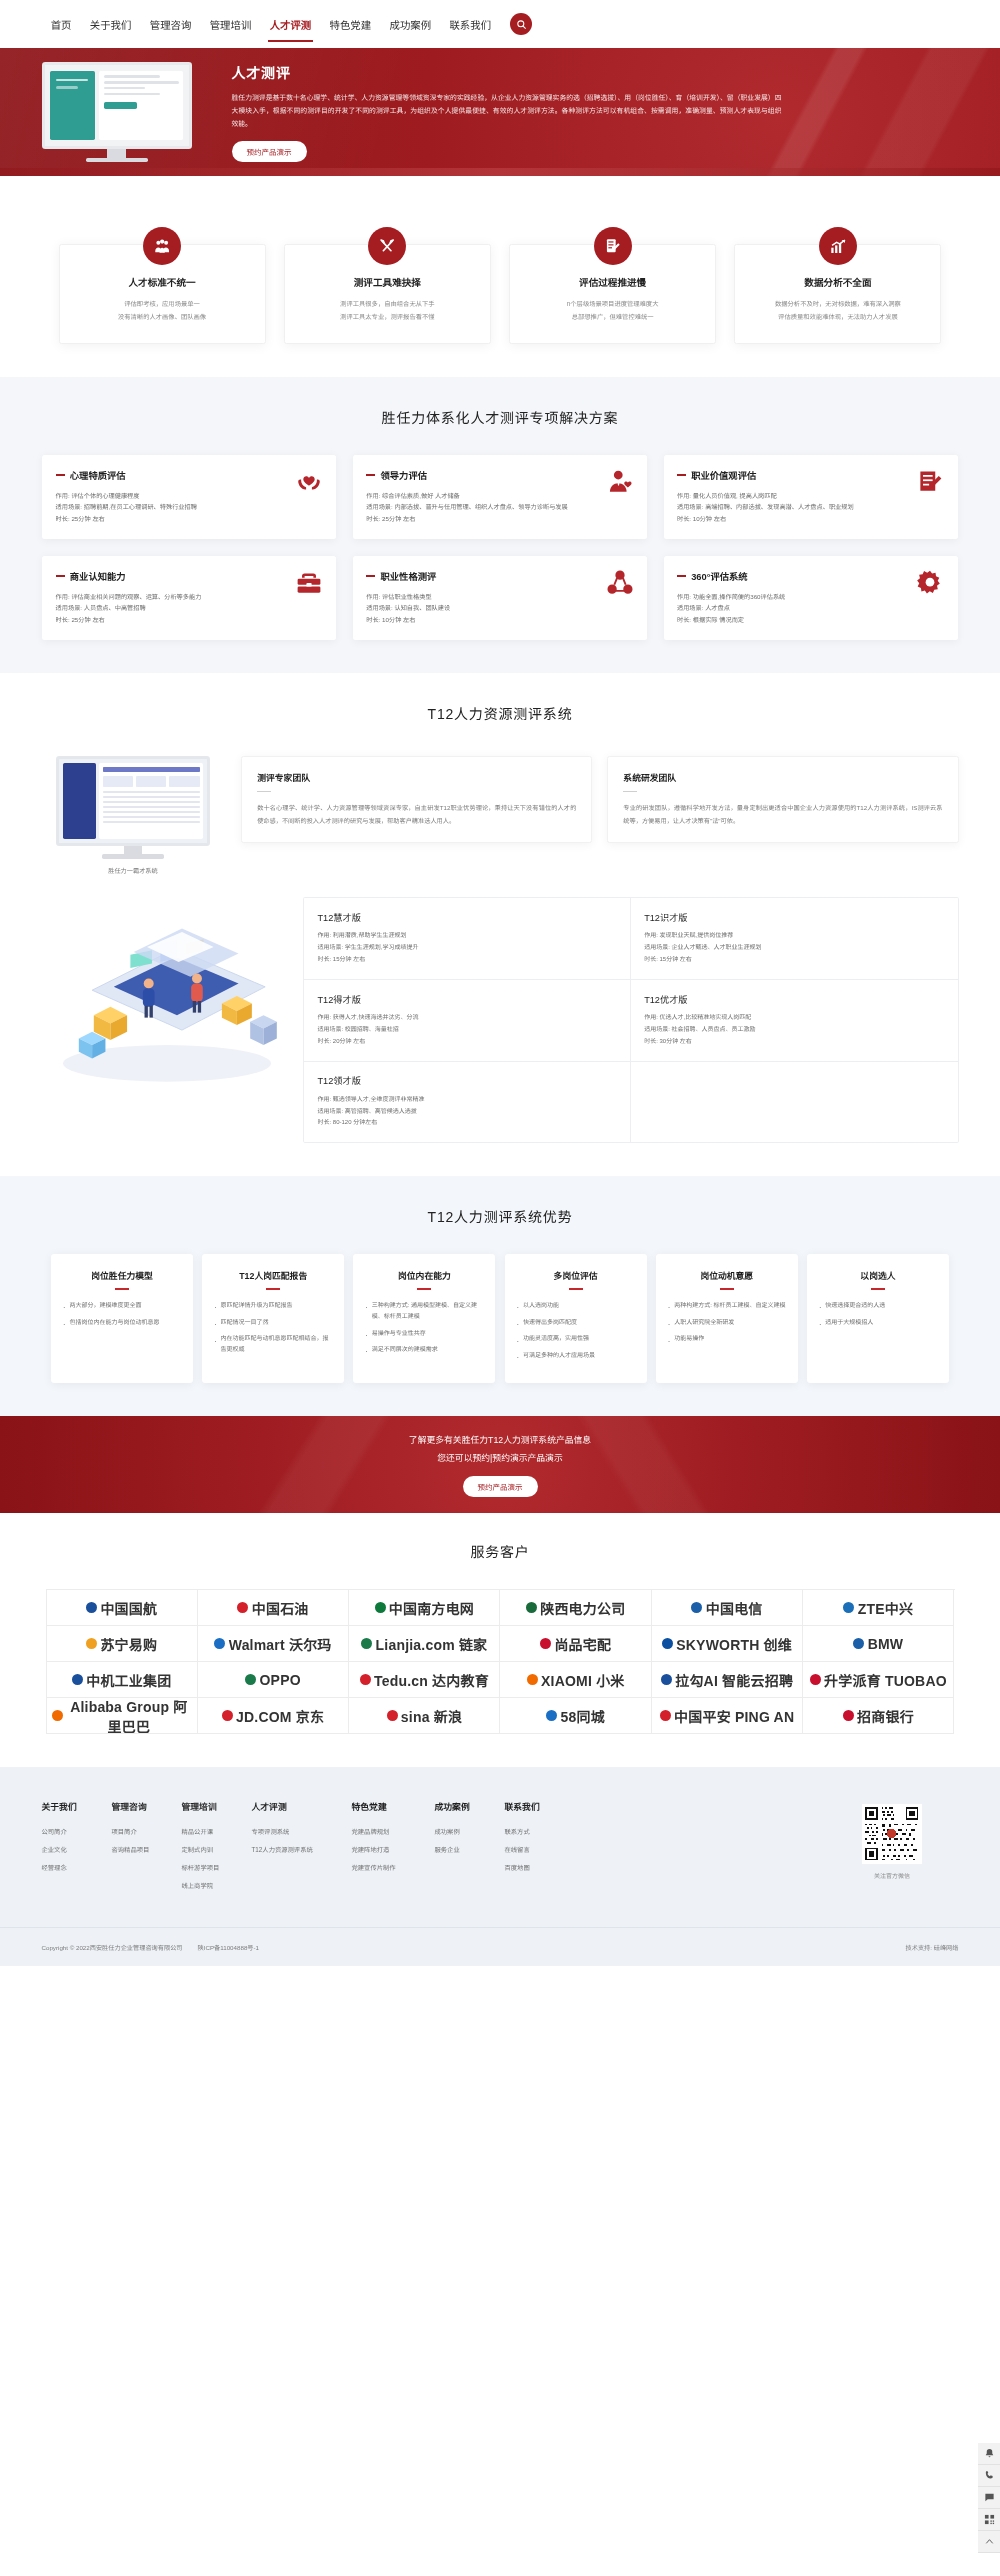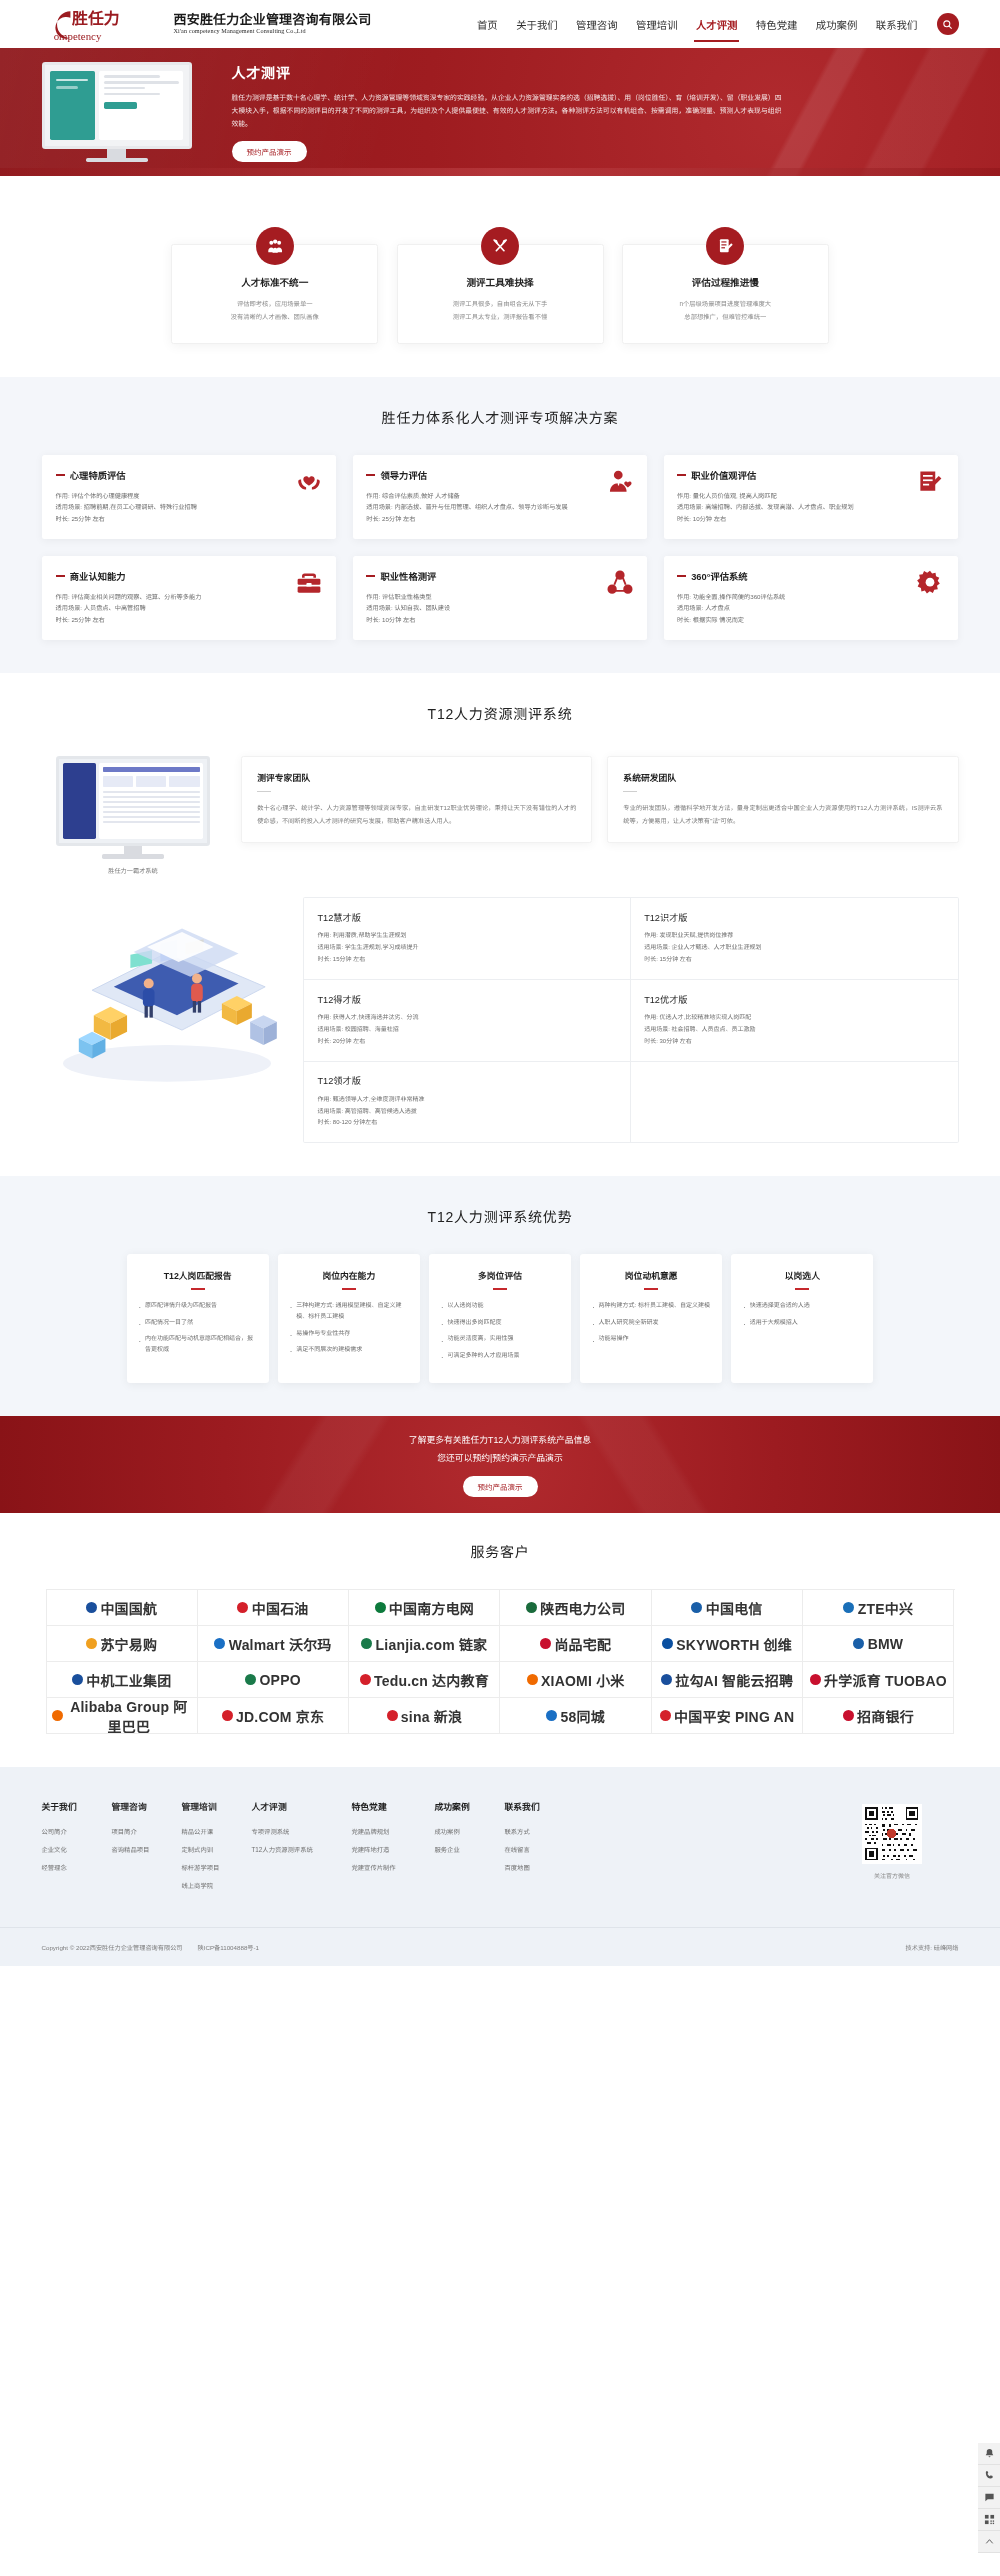--- a/index.html
+++ b/index.html
@@ -236,33 +236,20 @@
     width: 22px; height: 22px; background: #f2f2f2; border-bottom: 0.8px solid #e2e2e2;
     display: flex; align-items: center; justify-content: center; cursor: pointer;
   }
   .rail-btn svg { display: block; }
 </style>
 </head>
 <body>
 
 <div class="header">
   <div class="header-inner">
-    <div class="logo-block">
-      <div class="logo-mark">
-        <svg width="127" height="37" viewBox="0 0 152 44">
-          <path d="M34 6 A16 16 0 1 0 34 38 A13 13 0 1 1 34 14 Z" fill="#9b1c21"></path>
-          <text x="36" y="22" font-family="Liberation Sans, sans-serif" font-size="19" font-weight="bold" fill="#9b1c21">胜任力</text>
-          <text x="14" y="40" font-family="Liberation Serif, serif" font-size="13" fill="#9b1c21">ompetency</text>
-        </svg>
-      </div>
-      <div class="logo-text">
-        <span class="logo-cn">西安胜任力企业管理咨询有限公司</span>
-        <span class="logo-en">Xi'an competency Management Consulting Co.,Ltd</span>
-      </div>
-    </div>
     <div class="nav">
       <div class="nav-item">首页</div>
       <div class="nav-item">关于我们</div>
       <div class="nav-item">管理咨询</div>
       <div class="nav-item">管理培训</div>
       <div class="nav-item active">人才评测</div>
       <div class="nav-item">特色党建</div>
       <div class="nav-item">成功案例</div>
       <div class="nav-item">联系我们</div>
       <div class="search-btn">
@@ -338,20 +325,34 @@
             <rect x="4" y="3" width="12" height="18" rx="1.4"></rect>
             <rect x="6" y="6" width="7" height="1.6" fill="#a51c21"></rect>
             <rect x="6" y="10" width="7" height="1.6" fill="#a51c21"></rect>
             <rect x="6" y="14" width="5" height="1.6" fill="#a51c21"></rect>
             <path d="M19.5 8.5l2 2L15 17l-2.6.6.6-2.6z"></path>
           </svg>
         </div>
         <div class="faq-h">评估过程推进慢</div>
         <div class="faq-p">n个层级场景项目进度管理难度大</div>
         <div class="faq-p">总部想推广，但难管控难统一</div>
+      </div>
+      <div class="faq-card">
+        <div class="faq-icon">
+          <svg width="18.3" height="18.3" viewBox="0 0 24 24" fill="#fff">
+            <rect x="3" y="14" width="3" height="7"></rect>
+              <rect x="8" y="11" width="3" height="10"></rect>
+            <rect x="13" y="8" width="3" height="13"></rect>
+            <path d="M4 11l6-4 4 2 7-5" stroke="#fff" stroke-width="2" fill="none"></path>
+            <path d="M21 4h-4.5l4.5 4z"></path>
+          </svg>
+        </div>
+        <div class="faq-h">数据分析不全面</div>
+        <div class="faq-p">数据分析不及时，无对标数据，难有深入洞察</div>
+        <div class="faq-p">评估质量和效能难体现，无法助力人才发展</div>
       </div>
     </div>
   </div>
 </div>
 
 <div class="section solutions">
   <div class="sec-title sec-title-lg">胜任力体系化人才测评专项解决方案</div>
   <div class="wrap">
     <div class="sol-grid">
 
@@ -596,20 +597,26 @@
       </div>
     </div>
   </div>
 </div>
 
 <div class="section adv">
   <div class="sec-title sec-title-lg">T12人力测评系统优势</div>
   <div class="wrap">
     <div class="adv-grid">
 
+      <div class="adv-card">
+        <div class="adv-h">岗位胜任力模型</div>
+        <div class="adv-rule"></div>
+        <div class="adv-li">两大部分，建模维度更全面</div>
+        <div class="adv-li">包括岗位内在能力与岗位动机意愿</div>
+      </div>
 
       <div class="adv-card">
         <div class="adv-h">T12人岗匹配报告</div>
         <div class="adv-rule"></div>
         <div class="adv-li">原匹配详情升级为匹配报告</div>
         <div class="adv-li">匹配情况一目了然</div>
         <div class="adv-li">内在功能匹配与动机意愿匹配相结合，报告更权威</div>
       </div>
 
       <div class="adv-card">

